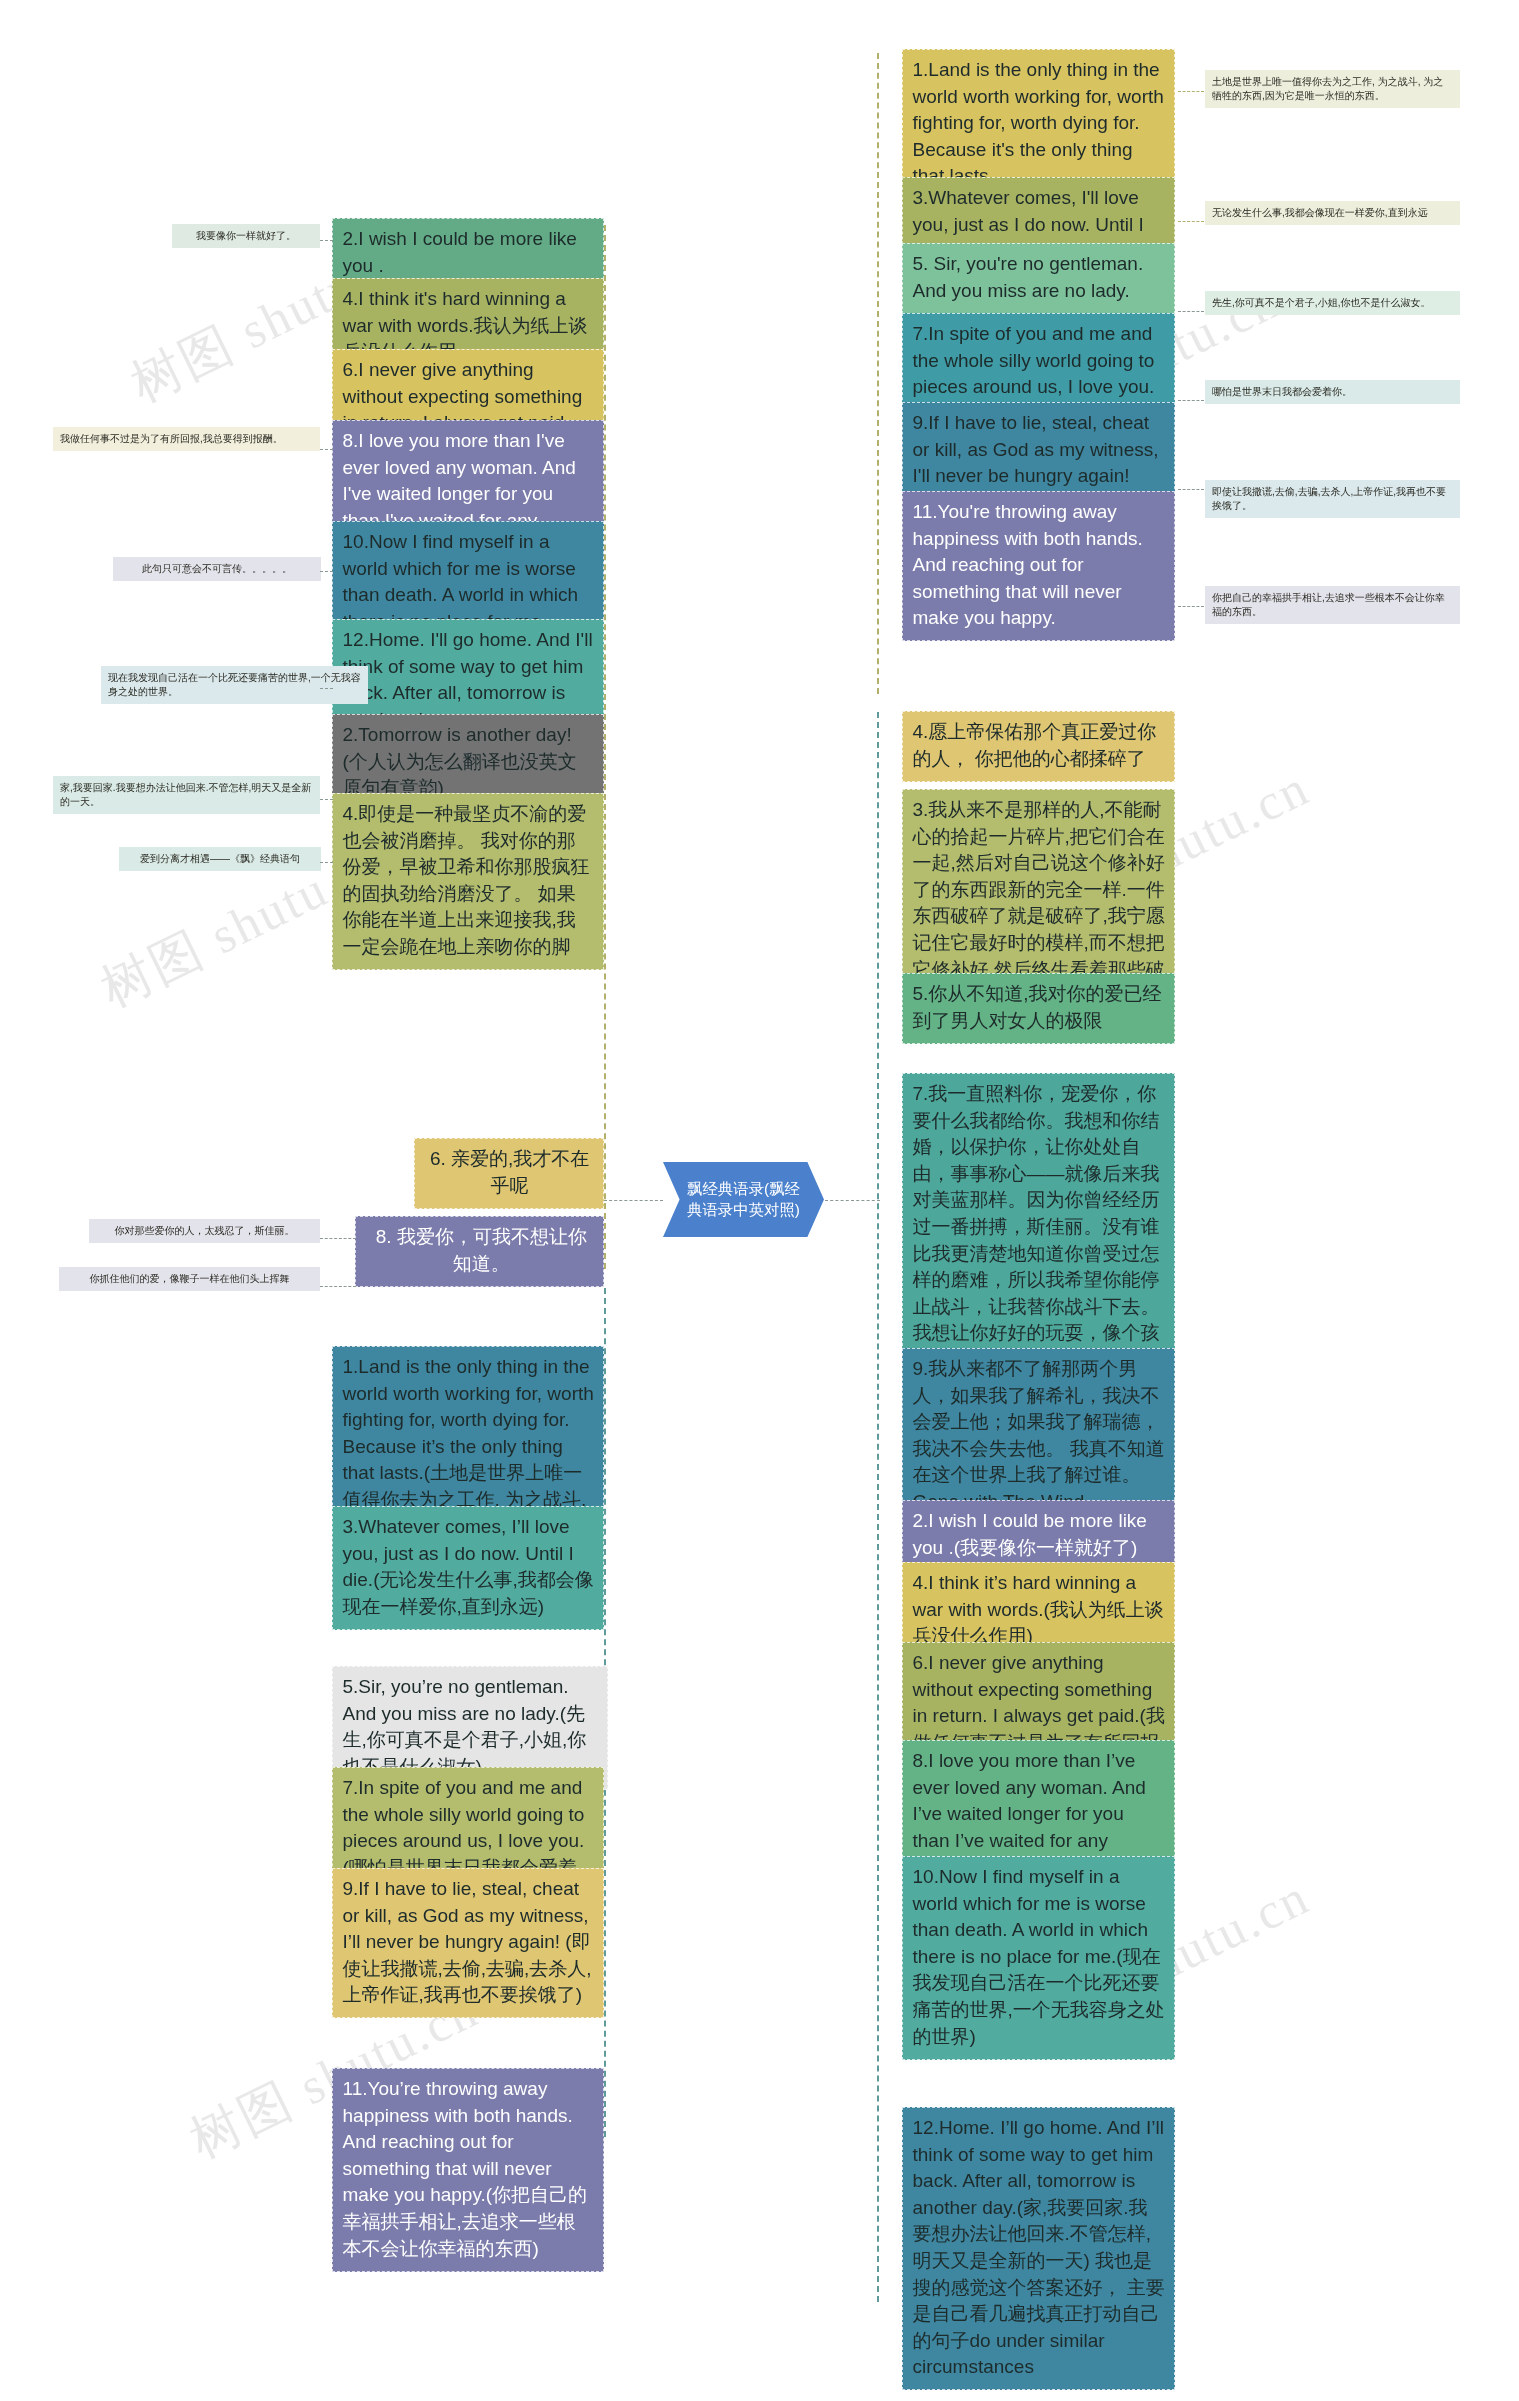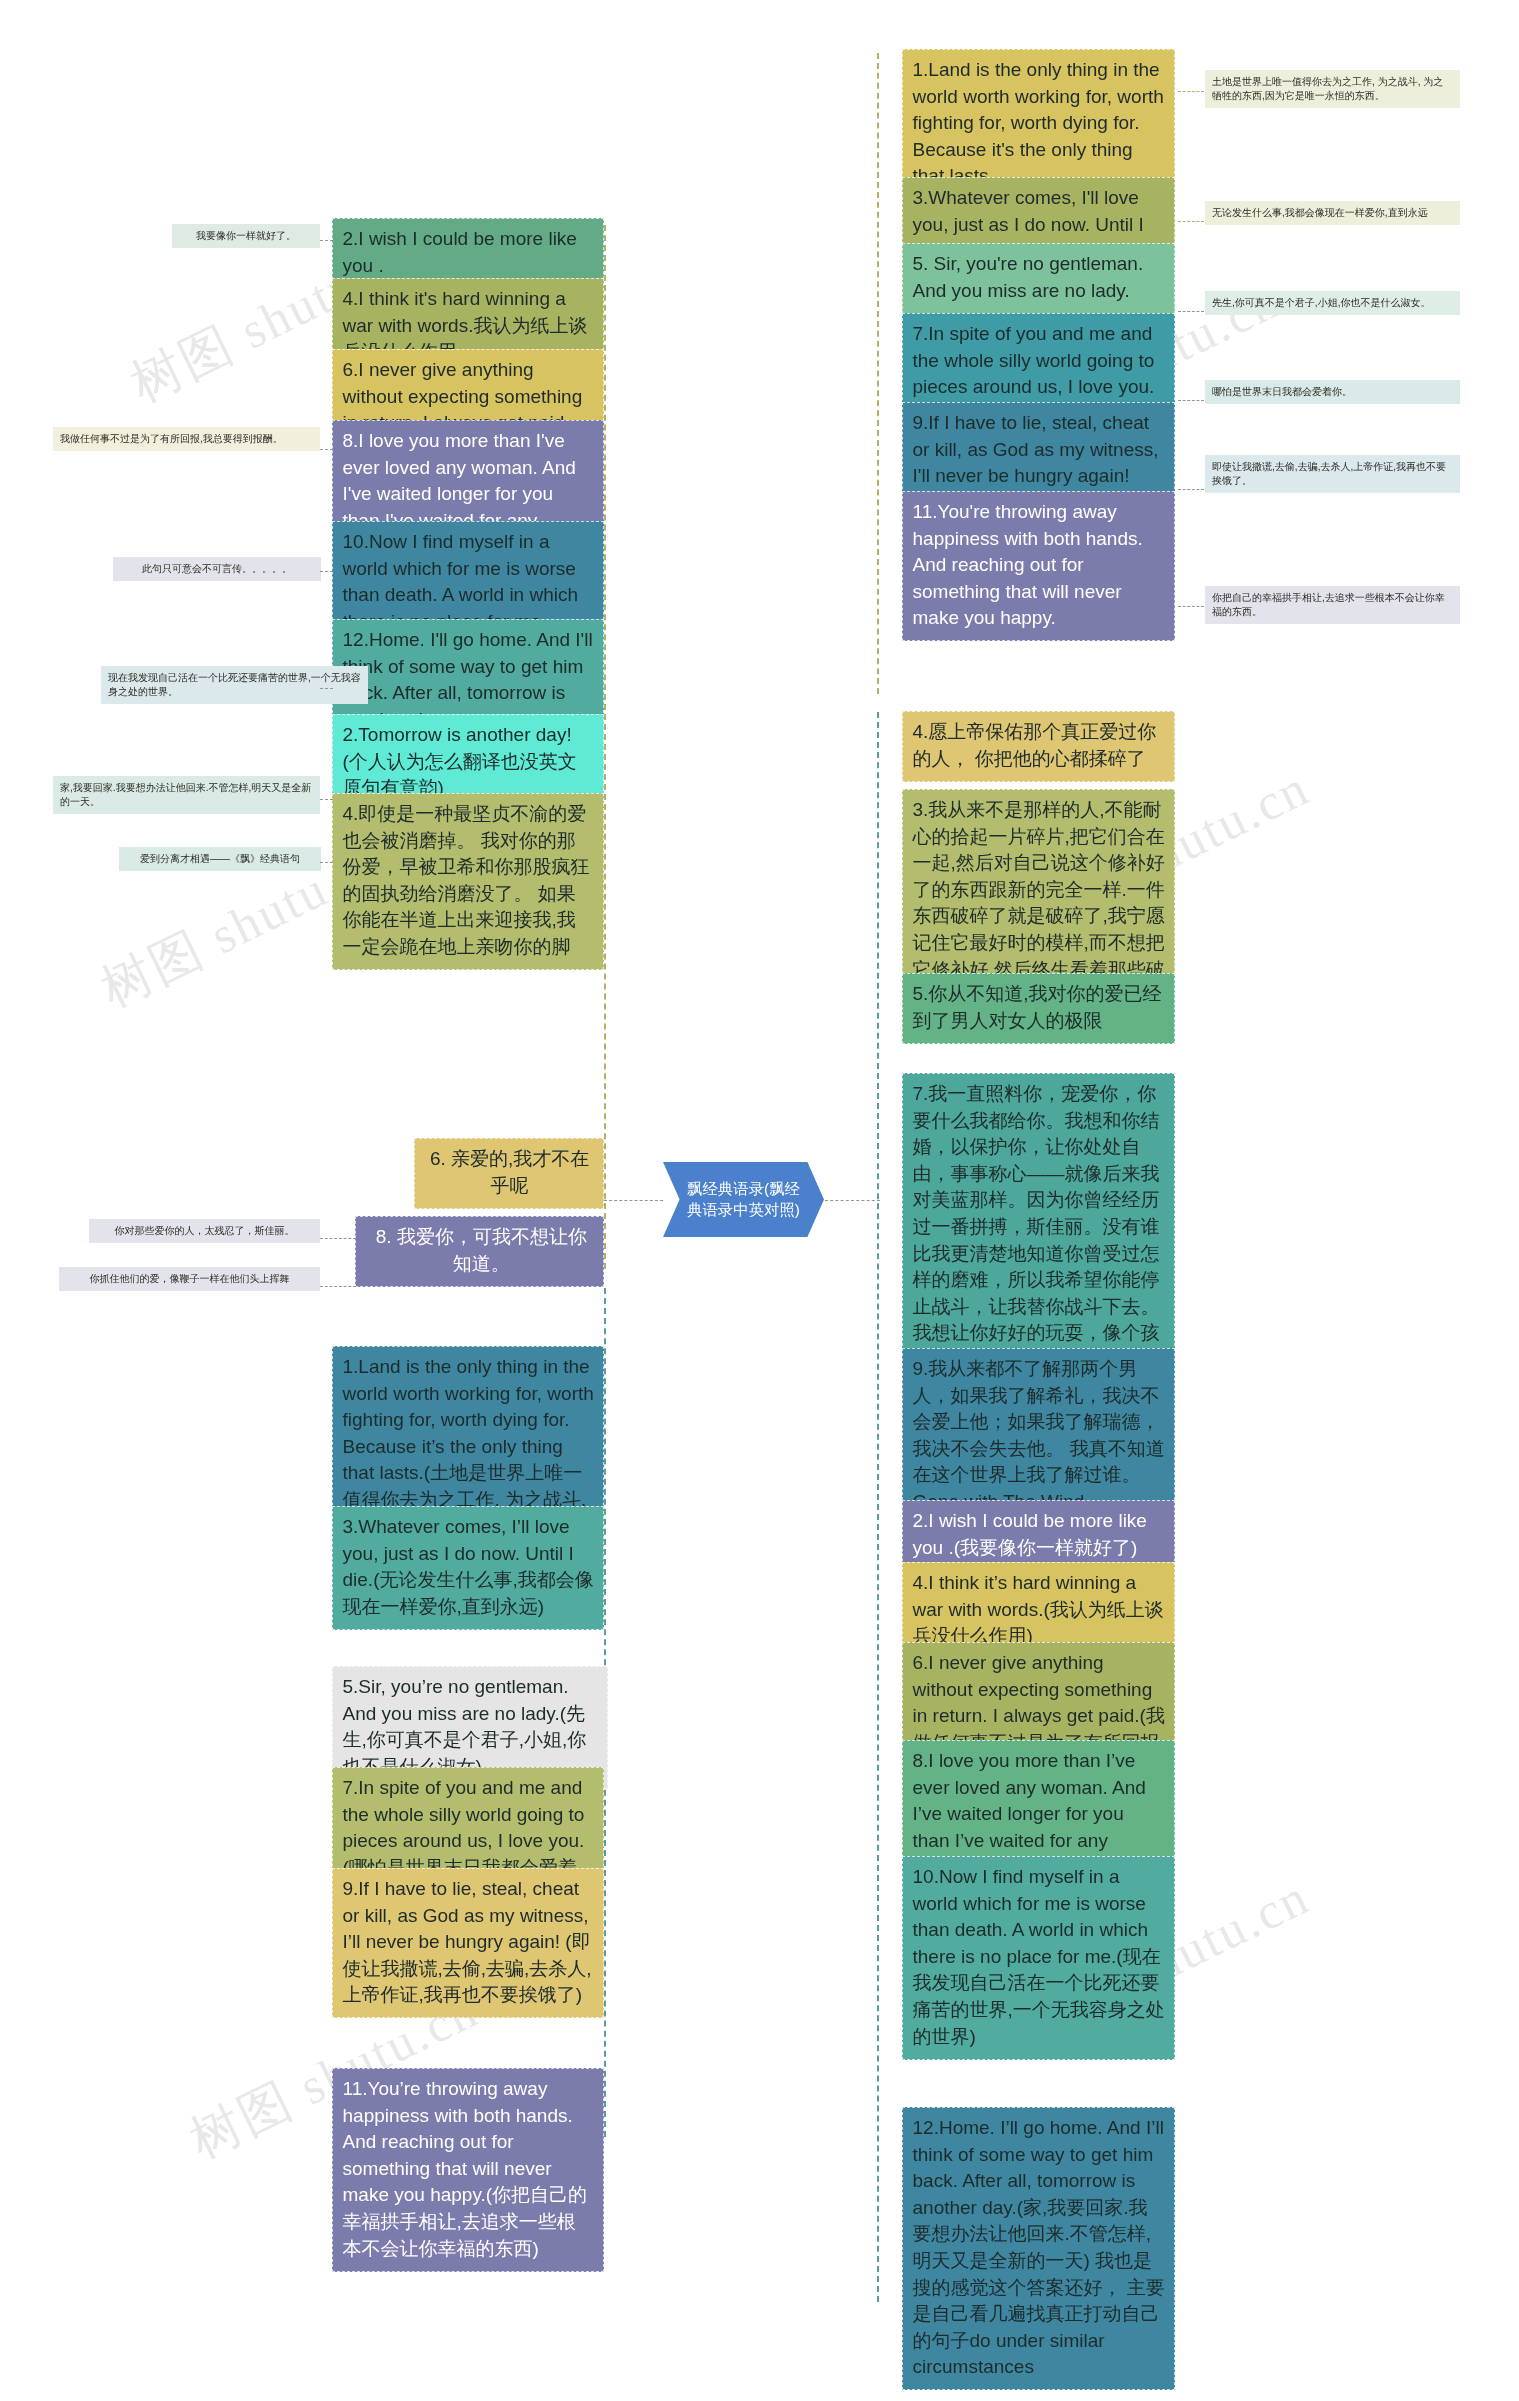--- a/index.html
+++ b/index.html
@@ -120,21 +120,21 @@
 
   <div class="node white-text" style="left:332px; top:420px; width:272px; background:#7b7cab;">
     <span>8.I love you more than I've ever loved any woman. And I've waited longer for you than I've waited for any woman.</span></div>
 
   <div class="node" style="left:332px; top:521px; width:272px; background:#3f87a0;">
     <span>10.Now I find myself in a world which for me is worse than death. A world in which there is no place for me.</span></div>
 
   <div class="node" style="left:332px; top:619px; width:272px; background:#52ab9f;">
     <span>12.Home. I'll go home. And I'll think of some way to get him back. After all, tomorrow is another day.</span></div>
 
-  <div class="node" style="left:332px; top:714px; width:272px; background:#5eead4;">
+  <div class="node" style="left:332px; top:714px; width:272px; background:#737373;">
     <span>2.Tomorrow is another day!(个人认为怎么翻译也没英文原句有意韵)</span></div>
 
   <div class="node" style="left:332px; top:793px; width:272px; background:#b4bd6e;">
     <span>4.即使是一种最坚贞不渝的爱也会被消磨掉。 我对你的那份爱，早被卫希和你那股疯狂的固执劲给消磨没了。 如果你能在半道上出来迎接我,我一定会跪在地上亲吻你的脚</span></div>
 
   <div class="node" style="left:414px; top:1138px; width:190px; background:#dfc672; text-align:center;">
     <span>6. 亲爱的,我才不在乎呢</span></div>
 
   <div class="node white-text" style="left:355px; top:1216px; width:249px; background:#7b7cab; text-align:center;padding-left:12px;">
     <span>8. 我爱你，可我不想让你知道。</span></div>
@@ -204,21 +204,21 @@
 
   <div class="leaf right" style="left:1205px; top:201px; width:255px; background:#eeeedd;">
     <span>无论发生什么事,我都会像现在一样爱你,直到永远</span></div>
 
   <div class="leaf right" style="left:1205px; top:291px; width:255px; background:#dfeee4;">
     <span>先生,你可真不是个君子,小姐,你也不是什么淑女。</span></div>
 
   <div class="leaf right" style="left:1205px; top:380px; width:255px; background:#daeae8;">
     <span>哪怕是世界末日我都会爱着你。</span></div>
 
-  <div class="leaf right" style="left:1205px; top:455px; width:255px; background:#dbe9ec;">
+  <div class="leaf right" style="left:1205px; top:480px; width:255px; background:#dbe9ec;">
     <span>即使让我撒谎,去偷,去骗,去杀人,上帝作证,我再也不要挨饿了。</span></div>
 
   <div class="leaf right" style="left:1205px; top:586px; width:255px; background:#e3e3ec;">
     <span>你把自己的幸福拱手相让,去追求一些根本不会让你幸福的东西。</span></div>
 
   <div class="node" style="left:902px; top:711px; width:273px; background:#dfc672;">
     <span>4.愿上帝保佑那个真正爱过你的人， 你把他的心都揉碎了</span></div>
 
   <div class="node" style="left:902px; top:789px; width:273px; background:#b4bd6e;">
     <span>3.我从来不是那样的人,不能耐心的拾起一片碎片,把它们合在一起,然后对自己说这个修补好了的东西跟新的完全一样.一件东西破碎了就是破碎了,我宁愿记住它最好时的模样,而不想把它修补好,然后终生看着那些破碎了的地方.</span></div>

